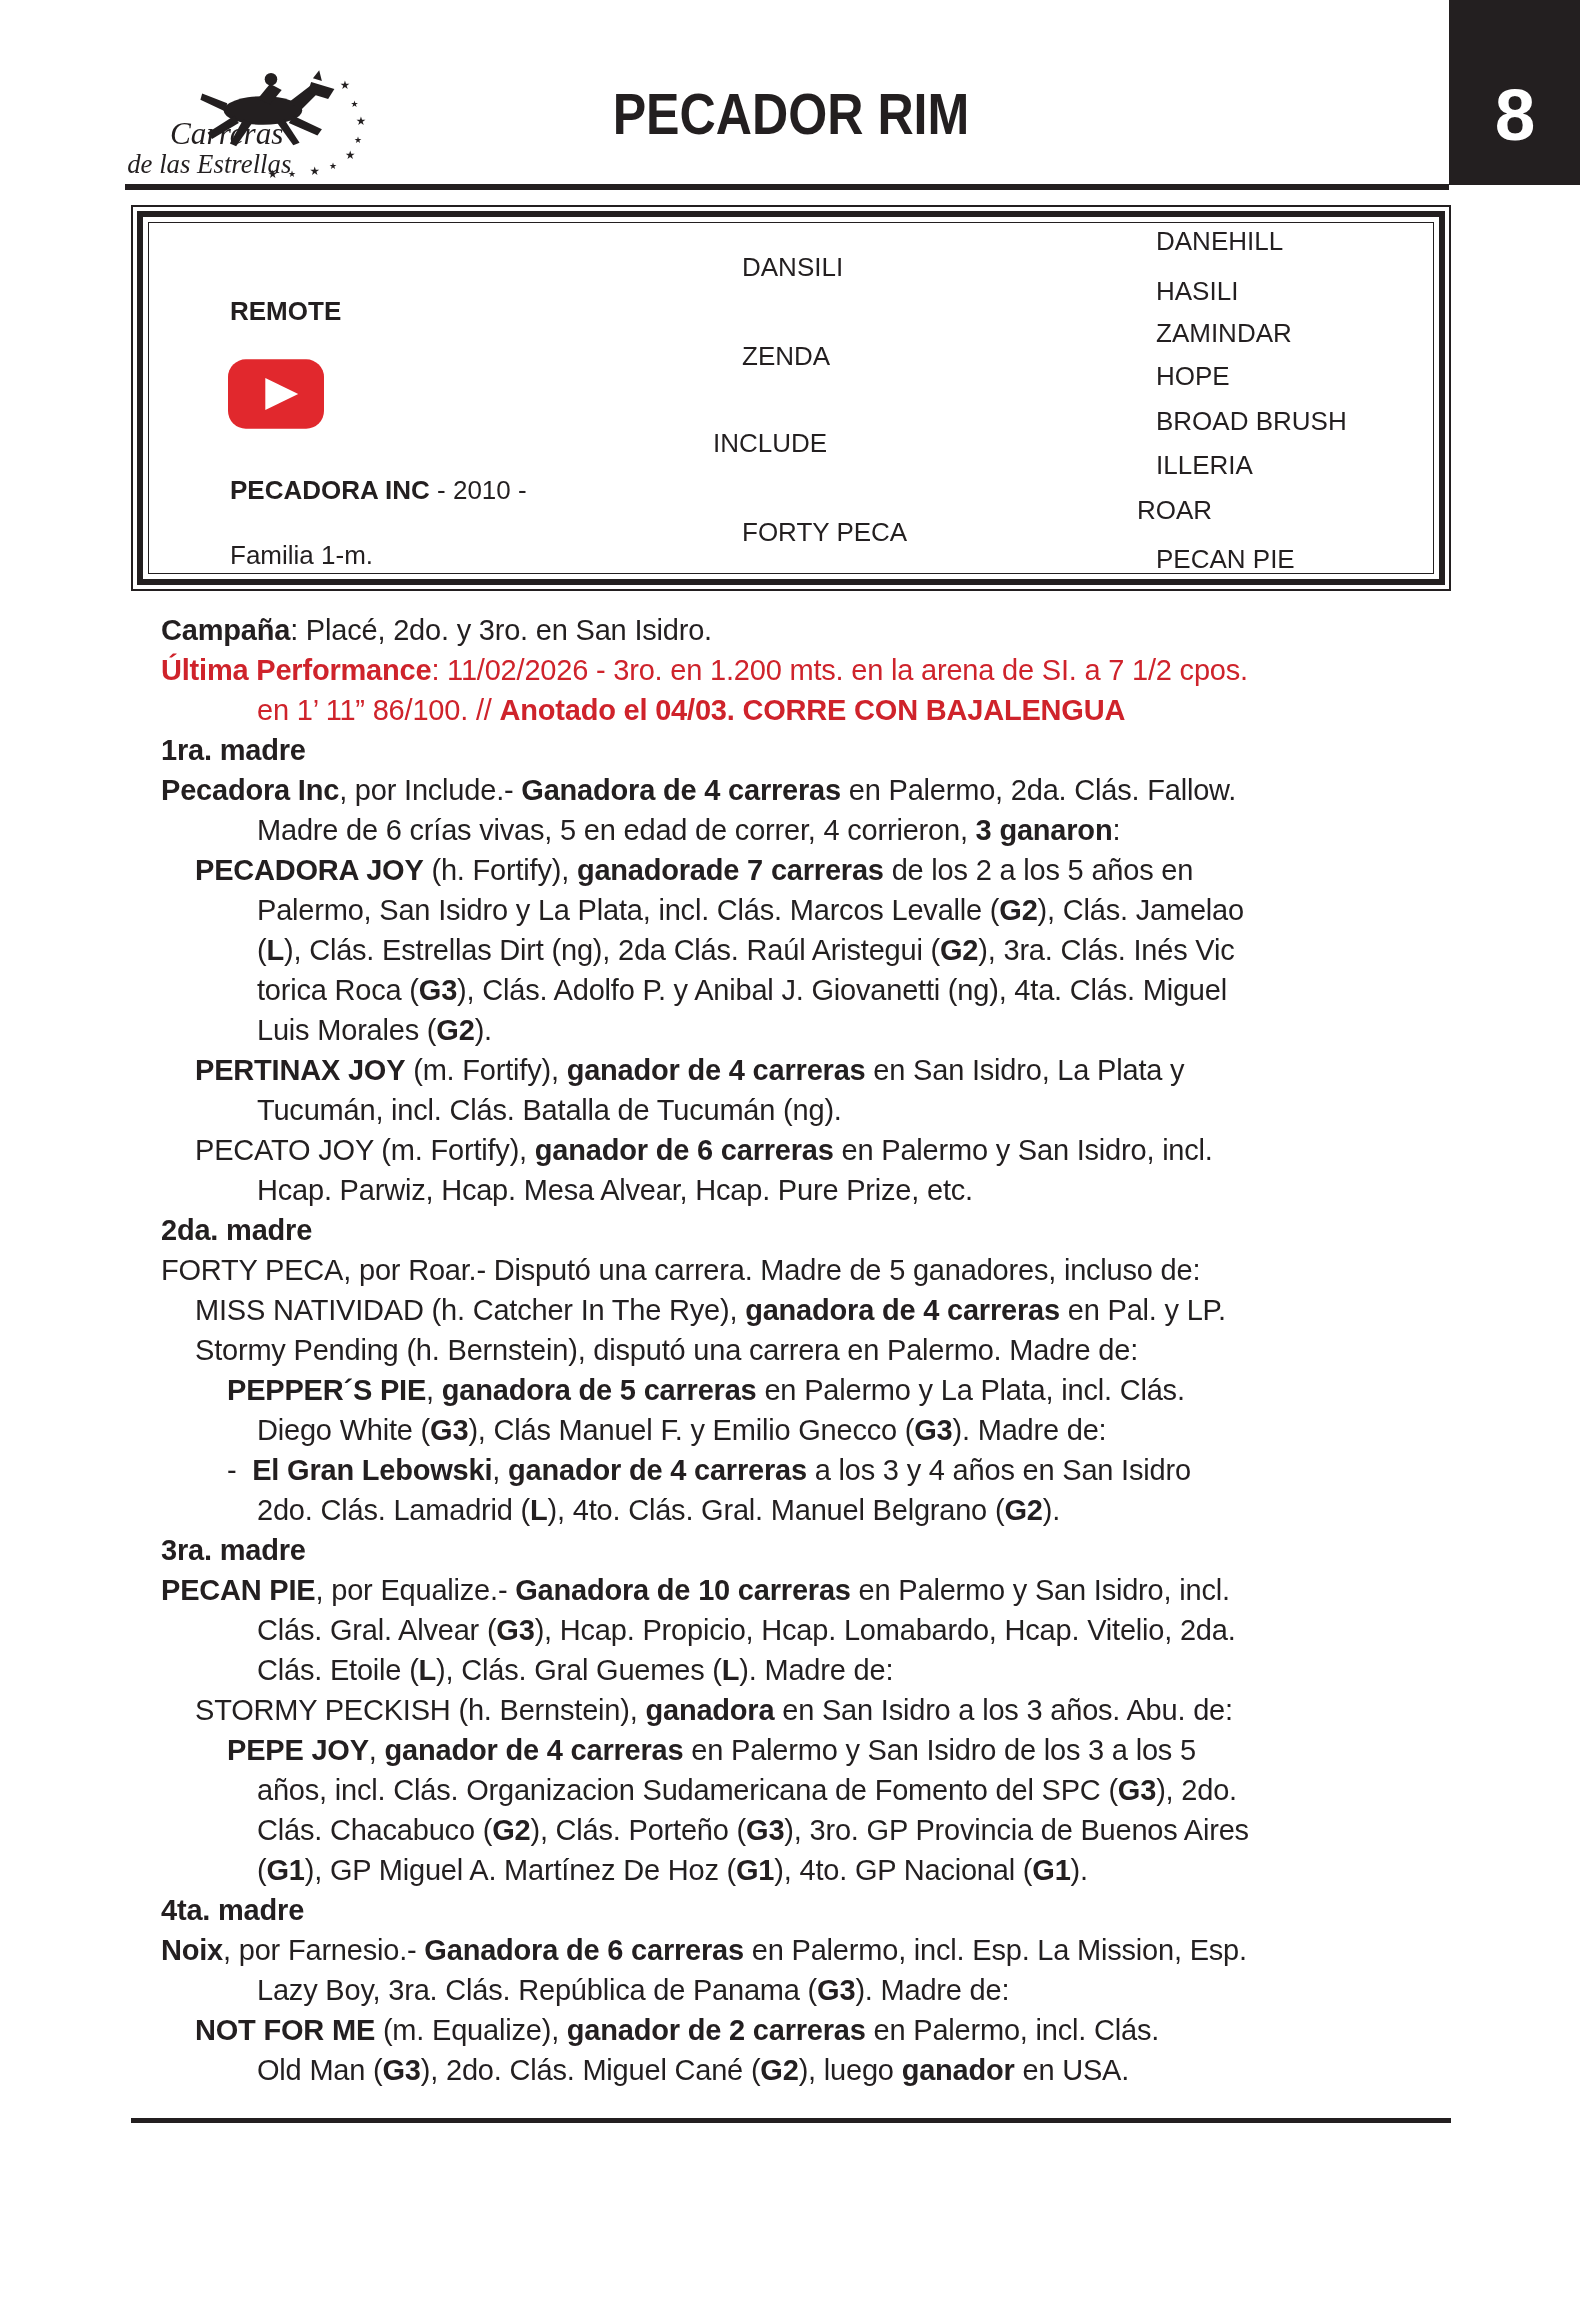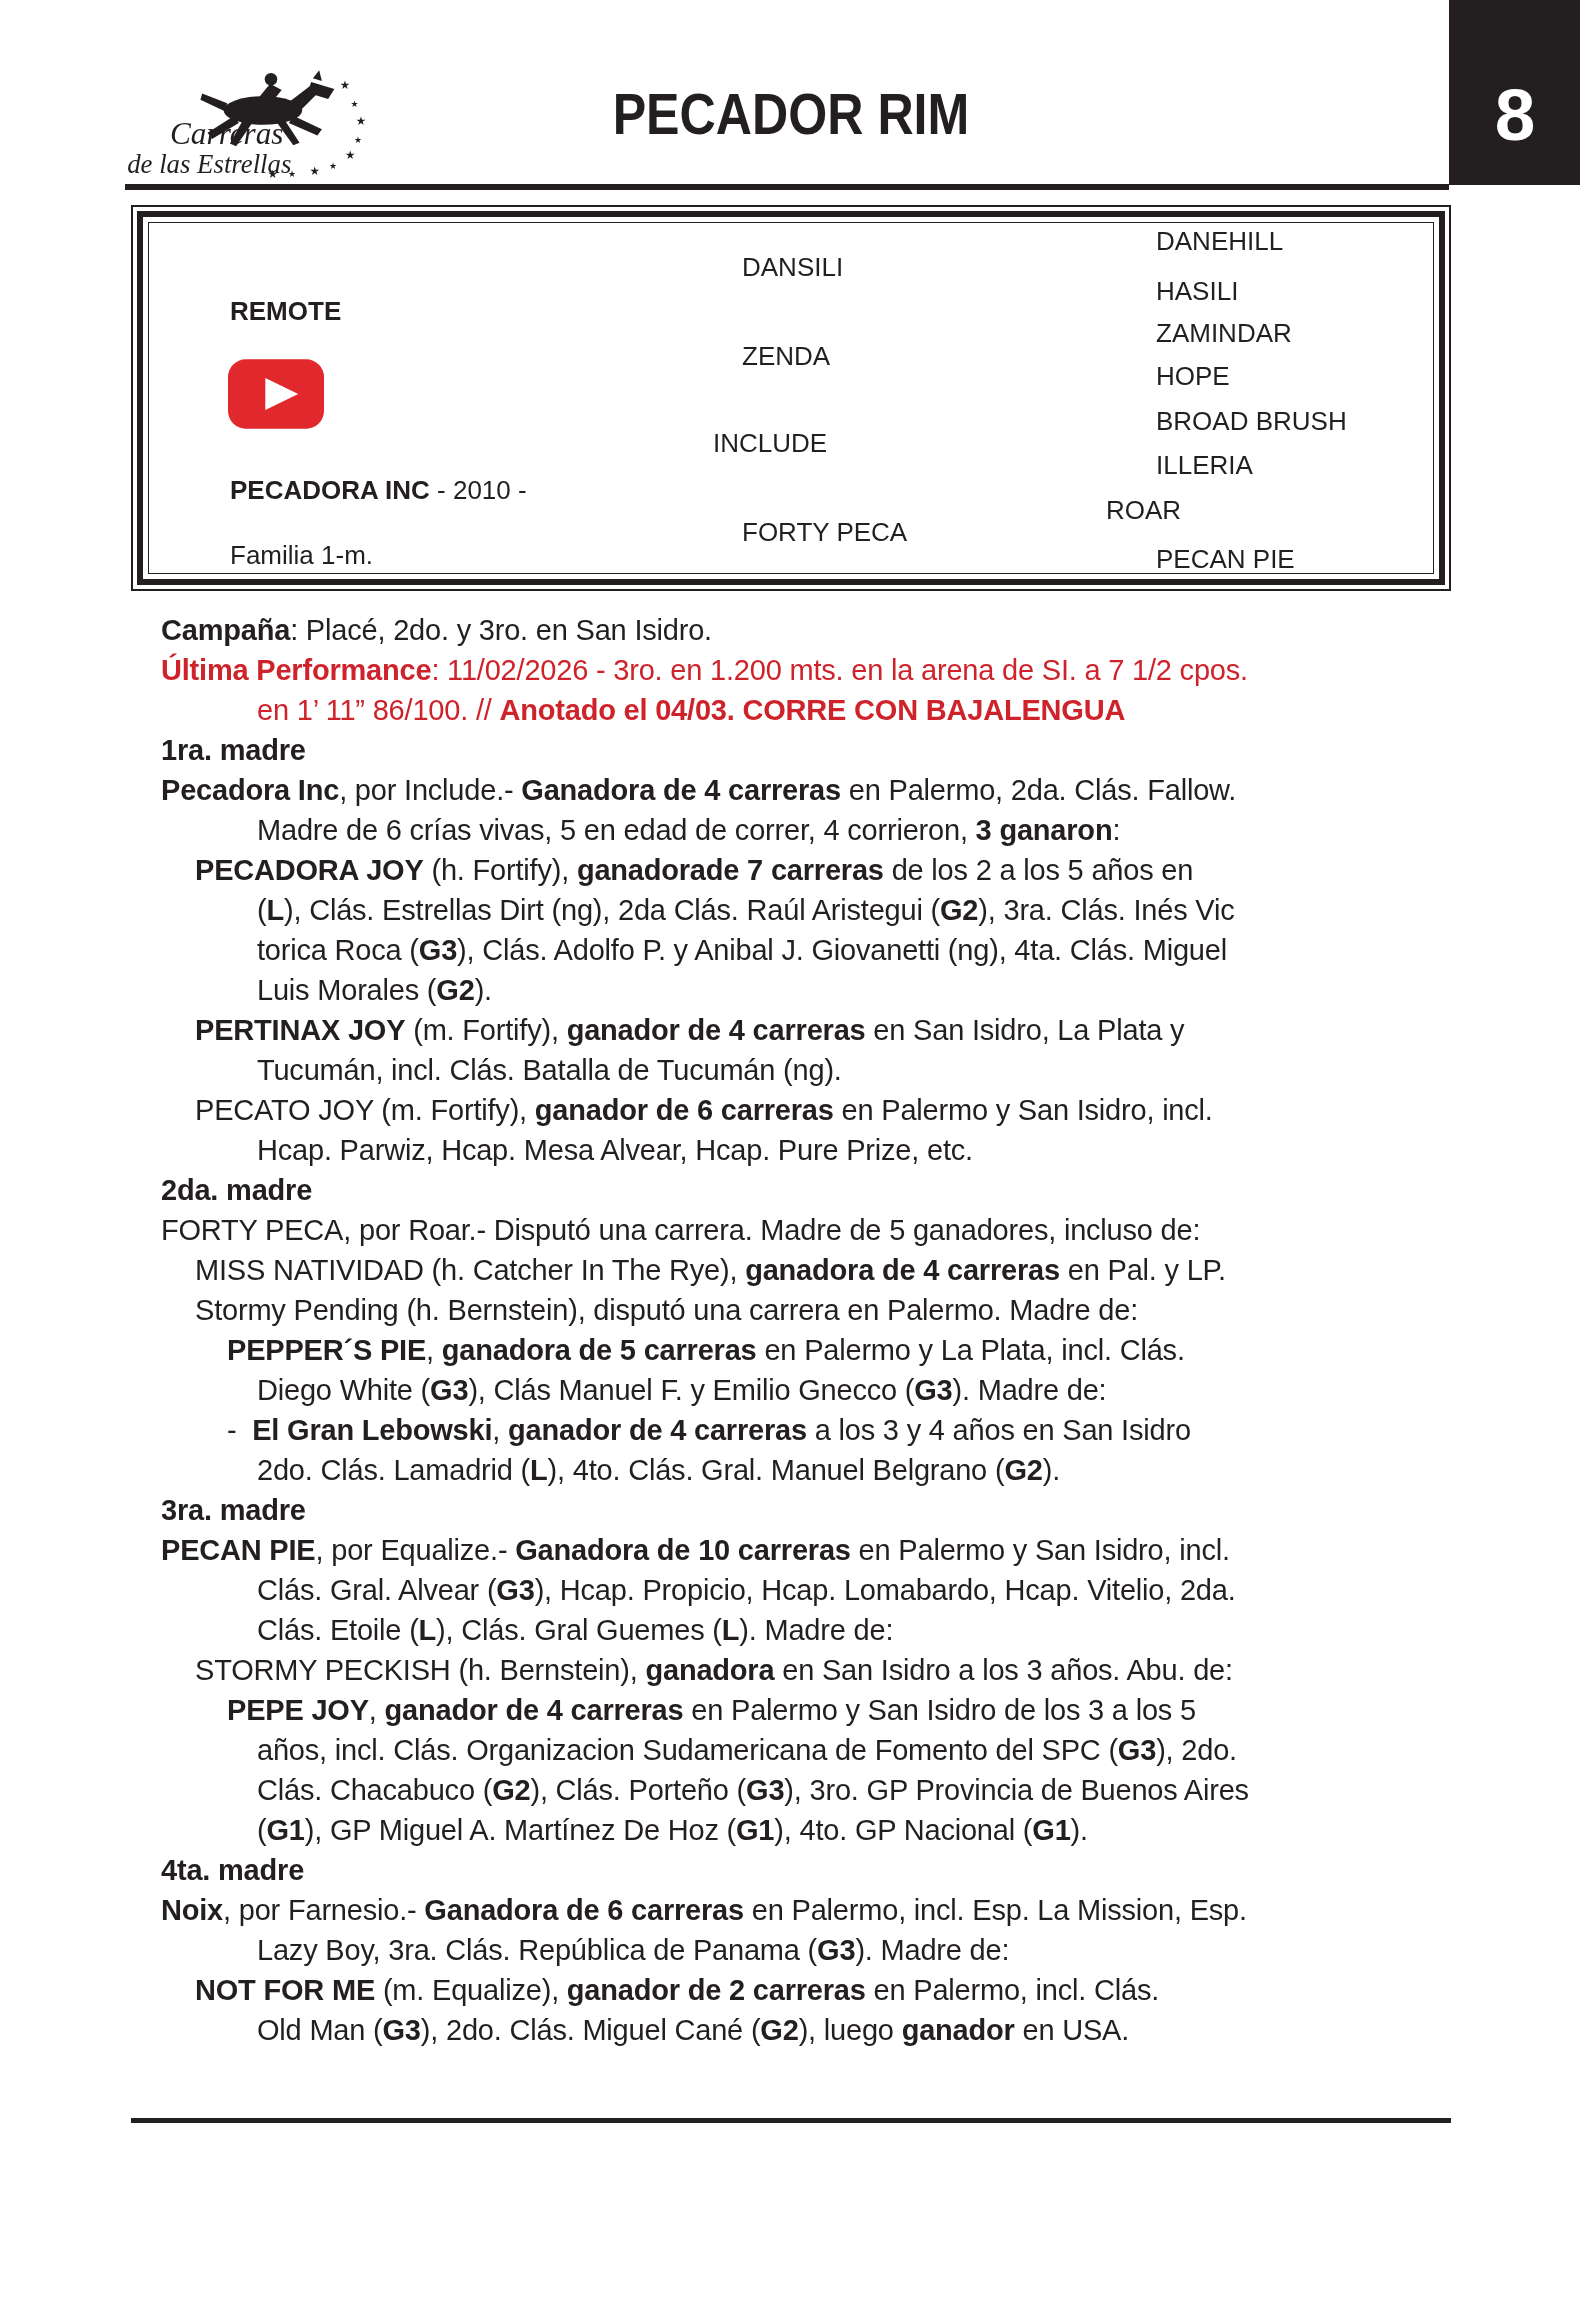--- a/index.html
+++ b/index.html
@@ -98,32 +98,33 @@
     <span class="pname" style="left:609px;top:136px">ZENDA</span>
     <span class="pname" style="left:580px;top:223px">INCLUDE</span>
     <span class="pname" style="left:609px;top:312px">FORTY PECA</span>
 
     <span class="pname" style="left:1023px;top:20.5px">DANEHILL</span>
     <span class="pname" style="left:1023px;top:71px">HASILI</span>
     <span class="pname" style="left:1023px;top:113px">ZAMINDAR</span>
     <span class="pname" style="left:1023px;top:156px">HOPE</span>
     <span class="pname" style="left:1023px;top:201px">BROAD BRUSH</span>
     <span class="pname" style="left:1023px;top:245px">ILLERIA</span>
-    <span class="pname" style="left:973px;top:290px">ROAR</span>
+    <span class="pname" style="left:1004px;top:290px">ROAR</span>
     <span class="pname" style="left:1023px;top:339px">PECAN PIE</span>
   </div>
 
   <div class="body-text abs">
       <div class="bline ind0"><span class="b">Campaña</span><span class="">: Placé, 2do. y 3ro. en San Isidro.</span></div>
       <div class="bline ind0"><span class="b r">Última Performance</span><span class=" r">: 11/02/2026 - 3ro. en 1.200 mts. en la arena de SI. a 7 1/2 cpos.</span></div>
       <div class="bline ind3"><span class=" r">en 1’ 11” 86/100. // </span><span class="b r">Anotado el 04/03. CORRE CON BAJALENGUA</span></div>
       <div class="bline ind0"><span class="b">1ra. madre</span></div>
       <div class="bline ind0"><span class="b">Pecadora Inc</span><span class="">, por Include.- </span><span class="b">Ganadora de 4 carreras</span><span class=""> en Palermo, 2da. Clás. Fallow.</span></div>
       <div class="bline ind3"><span class="">Madre de 6 crías vivas, 5 en edad de correr, 4 corrieron, </span><span class="b">3 ganaron</span><span class="">:</span></div>
       <div class="bline ind1"><span class="b">PECADORA JOY</span><span class=""> (h. Fortify), </span><span class="b">ganadorade 7 carreras</span><span class=""> de los 2 a los 5 años en</span></div>
+      <div class="bline ind3"><span class="">Palermo, San Isidro y La Plata, incl. Clás. Marcos Levalle (</span><span class="b">G2</span><span class="">), Clás. Jamelao</span></div>
       <div class="bline ind3"><span class="">(</span><span class="b">L</span><span class="">), Clás. Estrellas Dirt (ng), 2da Clás. Raúl Aristegui (</span><span class="b">G2</span><span class="">), 3ra. Clás. Inés Vic</span></div>
       <div class="bline ind3"><span class="">torica Roca (</span><span class="b">G3</span><span class="">), Clás. Adolfo P. y Anibal J. Giovanetti (ng), 4ta. Clás. Miguel</span></div>
       <div class="bline ind3"><span class="">Luis Morales (</span><span class="b">G2</span><span class="">).</span></div>
       <div class="bline ind1"><span class="b">PERTINAX JOY</span><span class=""> (m. Fortify), </span><span class="b">ganador de 4 carreras</span><span class=""> en San Isidro, La Plata y</span></div>
       <div class="bline ind3"><span class="">Tucumán, incl. Clás. Batalla de Tucumán (ng).</span></div>
       <div class="bline ind1"><span class="">PECATO JOY (m. Fortify), </span><span class="b">ganador de 6 carreras</span><span class=""> en Palermo y San Isidro, incl.</span></div>
       <div class="bline ind3"><span class="">Hcap. Parwiz, Hcap. Mesa Alvear, Hcap. Pure Prize, etc.</span></div>
       <div class="bline ind0"><span class="b">2da. madre</span></div>
       <div class="bline ind0"><span class="">FORTY PECA, por Roar.- Disputó una carrera. Madre de 5 ganadores, incluso de:</span></div>
       <div class="bline ind1"><span class="">MISS NATIVIDAD (h. Catcher In The Rye), </span><span class="b">ganadora de 4 carreras</span><span class=""> en Pal. y LP.</span></div>

